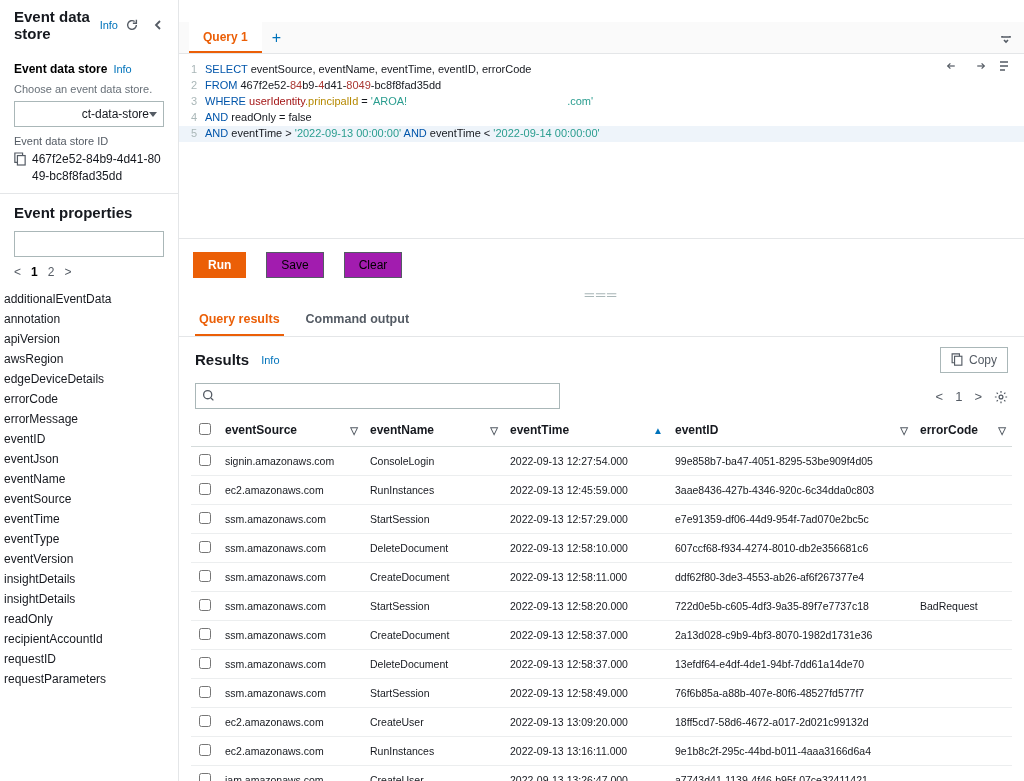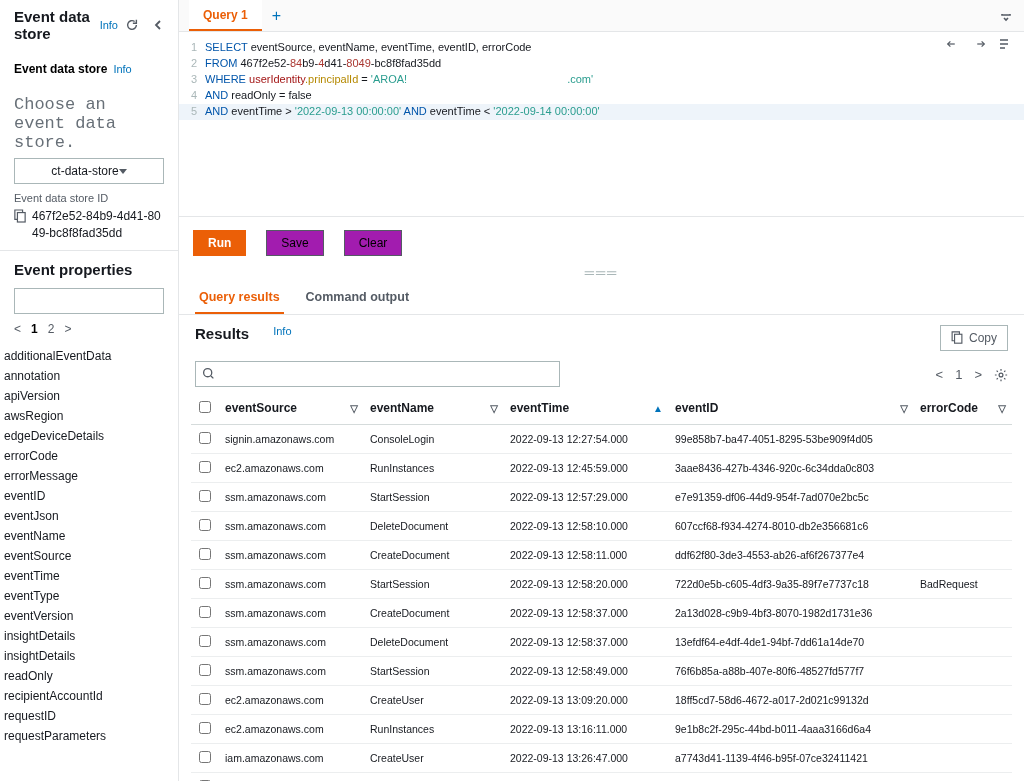--- a/index.html
+++ b/index.html
@@ -7,34 +7,34 @@
 .layout { display:flex; height:781px; }
 .sidebar { width:179px; border-right:1px solid #e4e6e8; display:flex; flex-direction:column; background:#fff;}
 .sb-head { display:flex; align-items:center; padding:8px 12px 10px 14px; gap:6px; }
 .sb-head .title { font-size:15px; font-weight:700; }
 .info-link { color:#0073bb; font-size:11px; font-weight:400; cursor:pointer; }
 .sb-head-icons { margin-left:auto; display:flex; gap:10px; align-items:center; }
 .icon-btn { width:16px; height:16px; display:flex; align-items:center; justify-content:center; color:#545b64; cursor:pointer; }
 .sb-sec { padding:10px 14px 8px; border-top:1px solid #e4e6e8; }
 .sb-sec.first { border-top:0; }
 .sec-label { font-size:12px; font-weight:700; color:#000; display:flex; align-items:center; gap:6px;}
-.hint { font-size:17px; color:#687078; margin-top:19px;font-family:Liberation Mono, monospace;}
-.select-box { margin-top:6px; width:100%; height:26px; border:1px solid #aab7b8; background:#fff; display:flex; align-items:center; padding:0 6px; justify-content:center; cursor:pointer; font-size:12px;}
+.hint { font-size:11px; color:#687078; margin-top:7px;}
+.select-box { margin-top:6px; width:100%; height:26px; border:1px solid #aab7b8; background:#fff; display:flex; align-items:center; padding:0 6px; justify-content:flex-end; cursor:pointer; font-size:12px;}
 .caret { border-left:4px solid transparent; border-right:4px solid transparent; border-top:5px solid #545b64;}
 .id-label { font-size:11px; color:#545b64; margin-top:8px;}
 .id-row { display:flex; align-items:flex-start; gap:6px; font-size:12px; color:#16191f; margin-top:4px; line-height:1.4;}
 .copy-glyph { color:#545b64; margin-top:1px;}
 .ep-title { font-size:15px; font-weight:700; padding:10px 14px 6px;}
 .search-box { margin:4px 14px 6px; height:26px; border:1px solid #aab7b8; display:flex; align-items:center; padding:0 6px; gap:6px;}
 .search-box input { border:0; outline:0; flex:1; font-size:12px; background:transparent;}
 .pager { display:flex; align-items:center; gap:10px; padding:2px 14px 8px; color:#545b64; font-size:12px;}
 .pager .cur { color:#000; font-weight:700;}
 .prop-list { flex:1; overflow:auto; padding:2px 4px 10px;}
 .prop-item { font-size:12px; color:#16191f; padding:3px 0; cursor:pointer;}
-.main { flex:1; display:flex; flex-direction:column; overflow:hidden;}
+.main { flex:1; display:flex; flex-direction:column; overflow:hidden;margin-top:22px;}
 .tabs-row { display:flex; align-items:center; height:32px; border-bottom:1px solid #e4e6e8; padding-left:10px; background:#fafafa;}
 .tab { padding:0 14px; height:100%; display:flex; align-items:center; font-size:12px; color:#545b64; cursor:pointer;}
 .tab.active { color:#eb5f07; border-bottom:2px solid #eb5f07; background:#fff; font-weight:600;}
 .plus-tab { color:#0073bb; font-size:16px; padding:0 10px; cursor:pointer;}
 .tabs-row .right-tools { margin-left:auto; display:flex; gap:14px; padding-right:12px; color:#545b64;}
 .editor { position:relative; flex:0 0 auto; background:#fff; padding:6px 0 0 0;}
 .editor-lines { font-family:Menlo,Consolas,monospace; font-size:11px; line-height:1.45; padding:2px 0 6px; }
 .line { display:flex; }
 .gutter { width:26px; text-align:right; color:#aab7b8; padding-right:8px; user-select:none;}
 .code { white-space:pre; }
@@ -45,21 +45,21 @@
 .dot { color:#b58900; }
 .line.active-line { background:#eef4fa; }
 .ed-icons { position:absolute; top:6px; right:14px; display:flex; gap:12px; color:#545b64;}
 .btn-row { display:flex; gap:20px; padding:13px 14px 12px; border-top:1px solid #e4e6e8; margin-top:90px; align-items:center;}
 .btn { height:26px; padding:0 14px; border:1px solid #545b64; background:#a21caf; font-size:12px; cursor:pointer; display:flex; align-items:center;}
 .btn.run { background:#eb5f07; border-color:#eb5f07; color:#fff; font-weight:600;}
 .grip { width:100%; height:10px; display:flex; align-items:center; justify-content:center; color:#aab7b8; letter-spacing:2px; cursor:ns-resize; }
 .result-tabs { display:flex; gap:18px; padding:4px 16px 0; border-bottom:1px solid #e4e6e8;}
 .rtab { padding:8px 4px; font-size:12.5px; font-weight:600; color:#545b64; cursor:pointer;}
 .rtab.active { color:#eb5f07; border-bottom:2px solid #eb5f07;}
-.results-hd { display:flex; padding:10px 16px 6px; gap:24px;}
+.results-hd { display:flex; align-items:center; padding:10px 16px 6px; gap:12px;}
 .results-hd .lbl { font-size:15px; font-weight:700;}
 .copy-btn { margin-left:auto; height:26px; border:1px solid #aab7b8; background:#fff; padding:0 10px; font-size:12px; display:flex; align-items:center; gap:6px; color:#545b64; cursor:pointer;}
 .res-search { margin:4px 16px 6px; width:365px; height:26px; border:1px solid #aab7b8; display:flex; align-items:center; padding:0 6px; gap:6px;}
 .res-search input { border:0; outline:0; flex:1; font-size:12px;}
 .res-tools { position:absolute; right:16px; display:flex; align-items:center; gap:12px; color:#545b64;}
 .res-search-row { position:relative; display:flex; align-items:center;}
 .table-wrap { flex:1; overflow:auto; padding:0 12px 10px;}
 table { width:100%; border-collapse:collapse; font-family:Menlo,Consolas,monospace; font-size:10.5px; }
 th { font-family:-apple-system,BlinkMacSystemFont,"Segoe UI",Helvetica,Arial,sans-serif; font-size:12px; font-weight:700; text-align:left; padding:8px 6px; border-bottom:1px solid #d5dbdb; background:#fff; position:sticky; top:0;}
 th .th-inner { display:flex; align-items:center; justify-content:space-between;}

